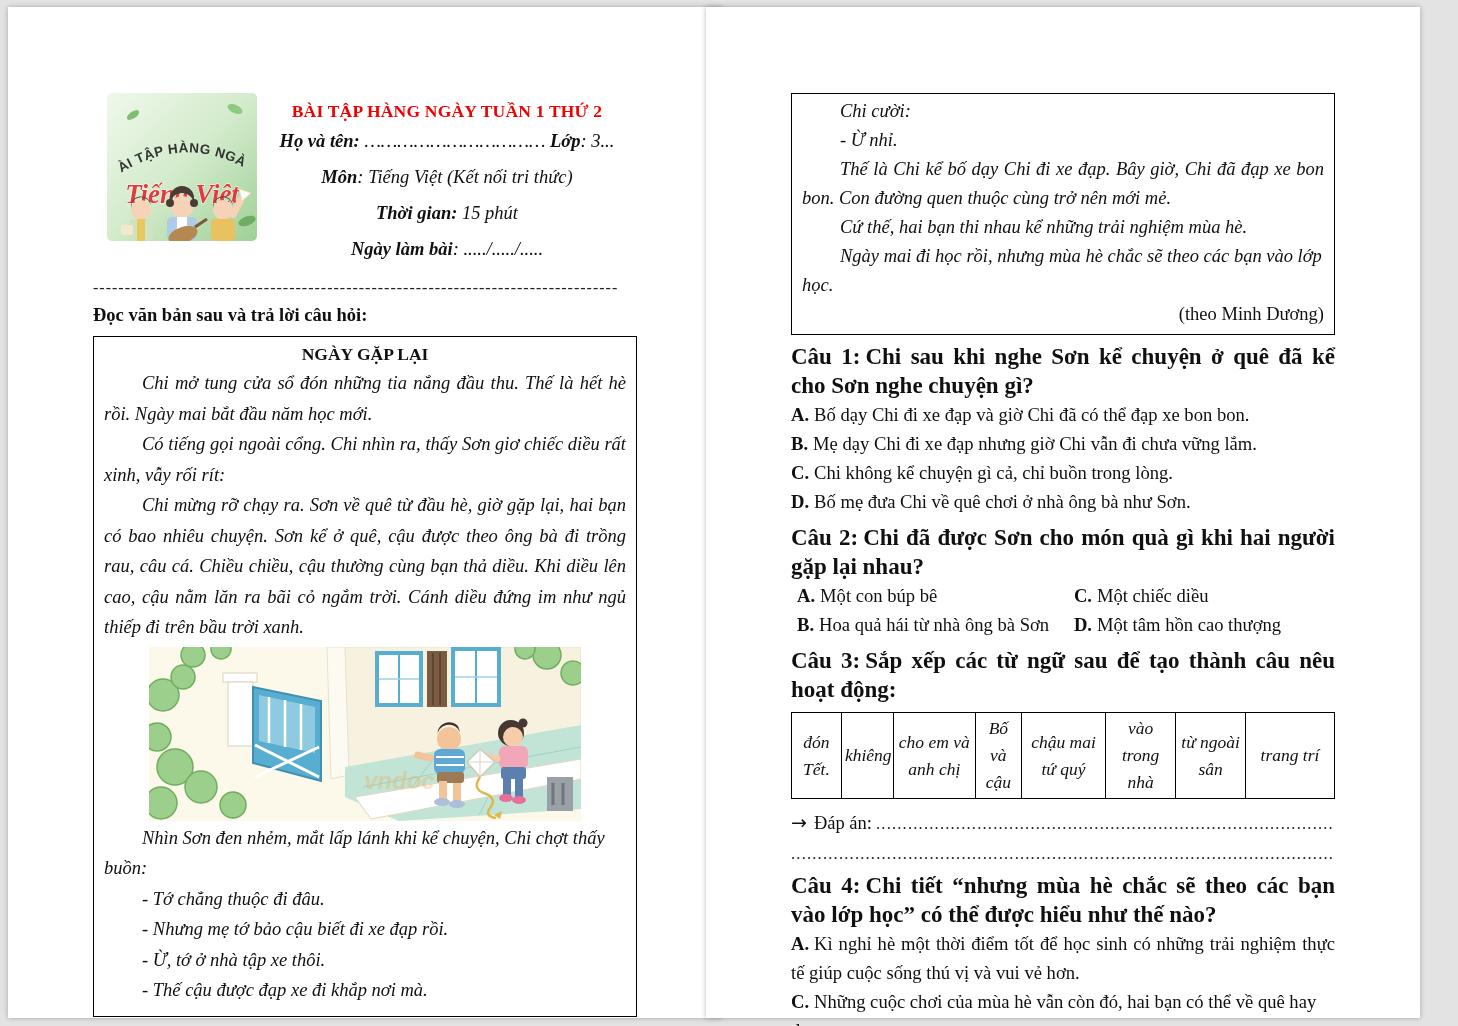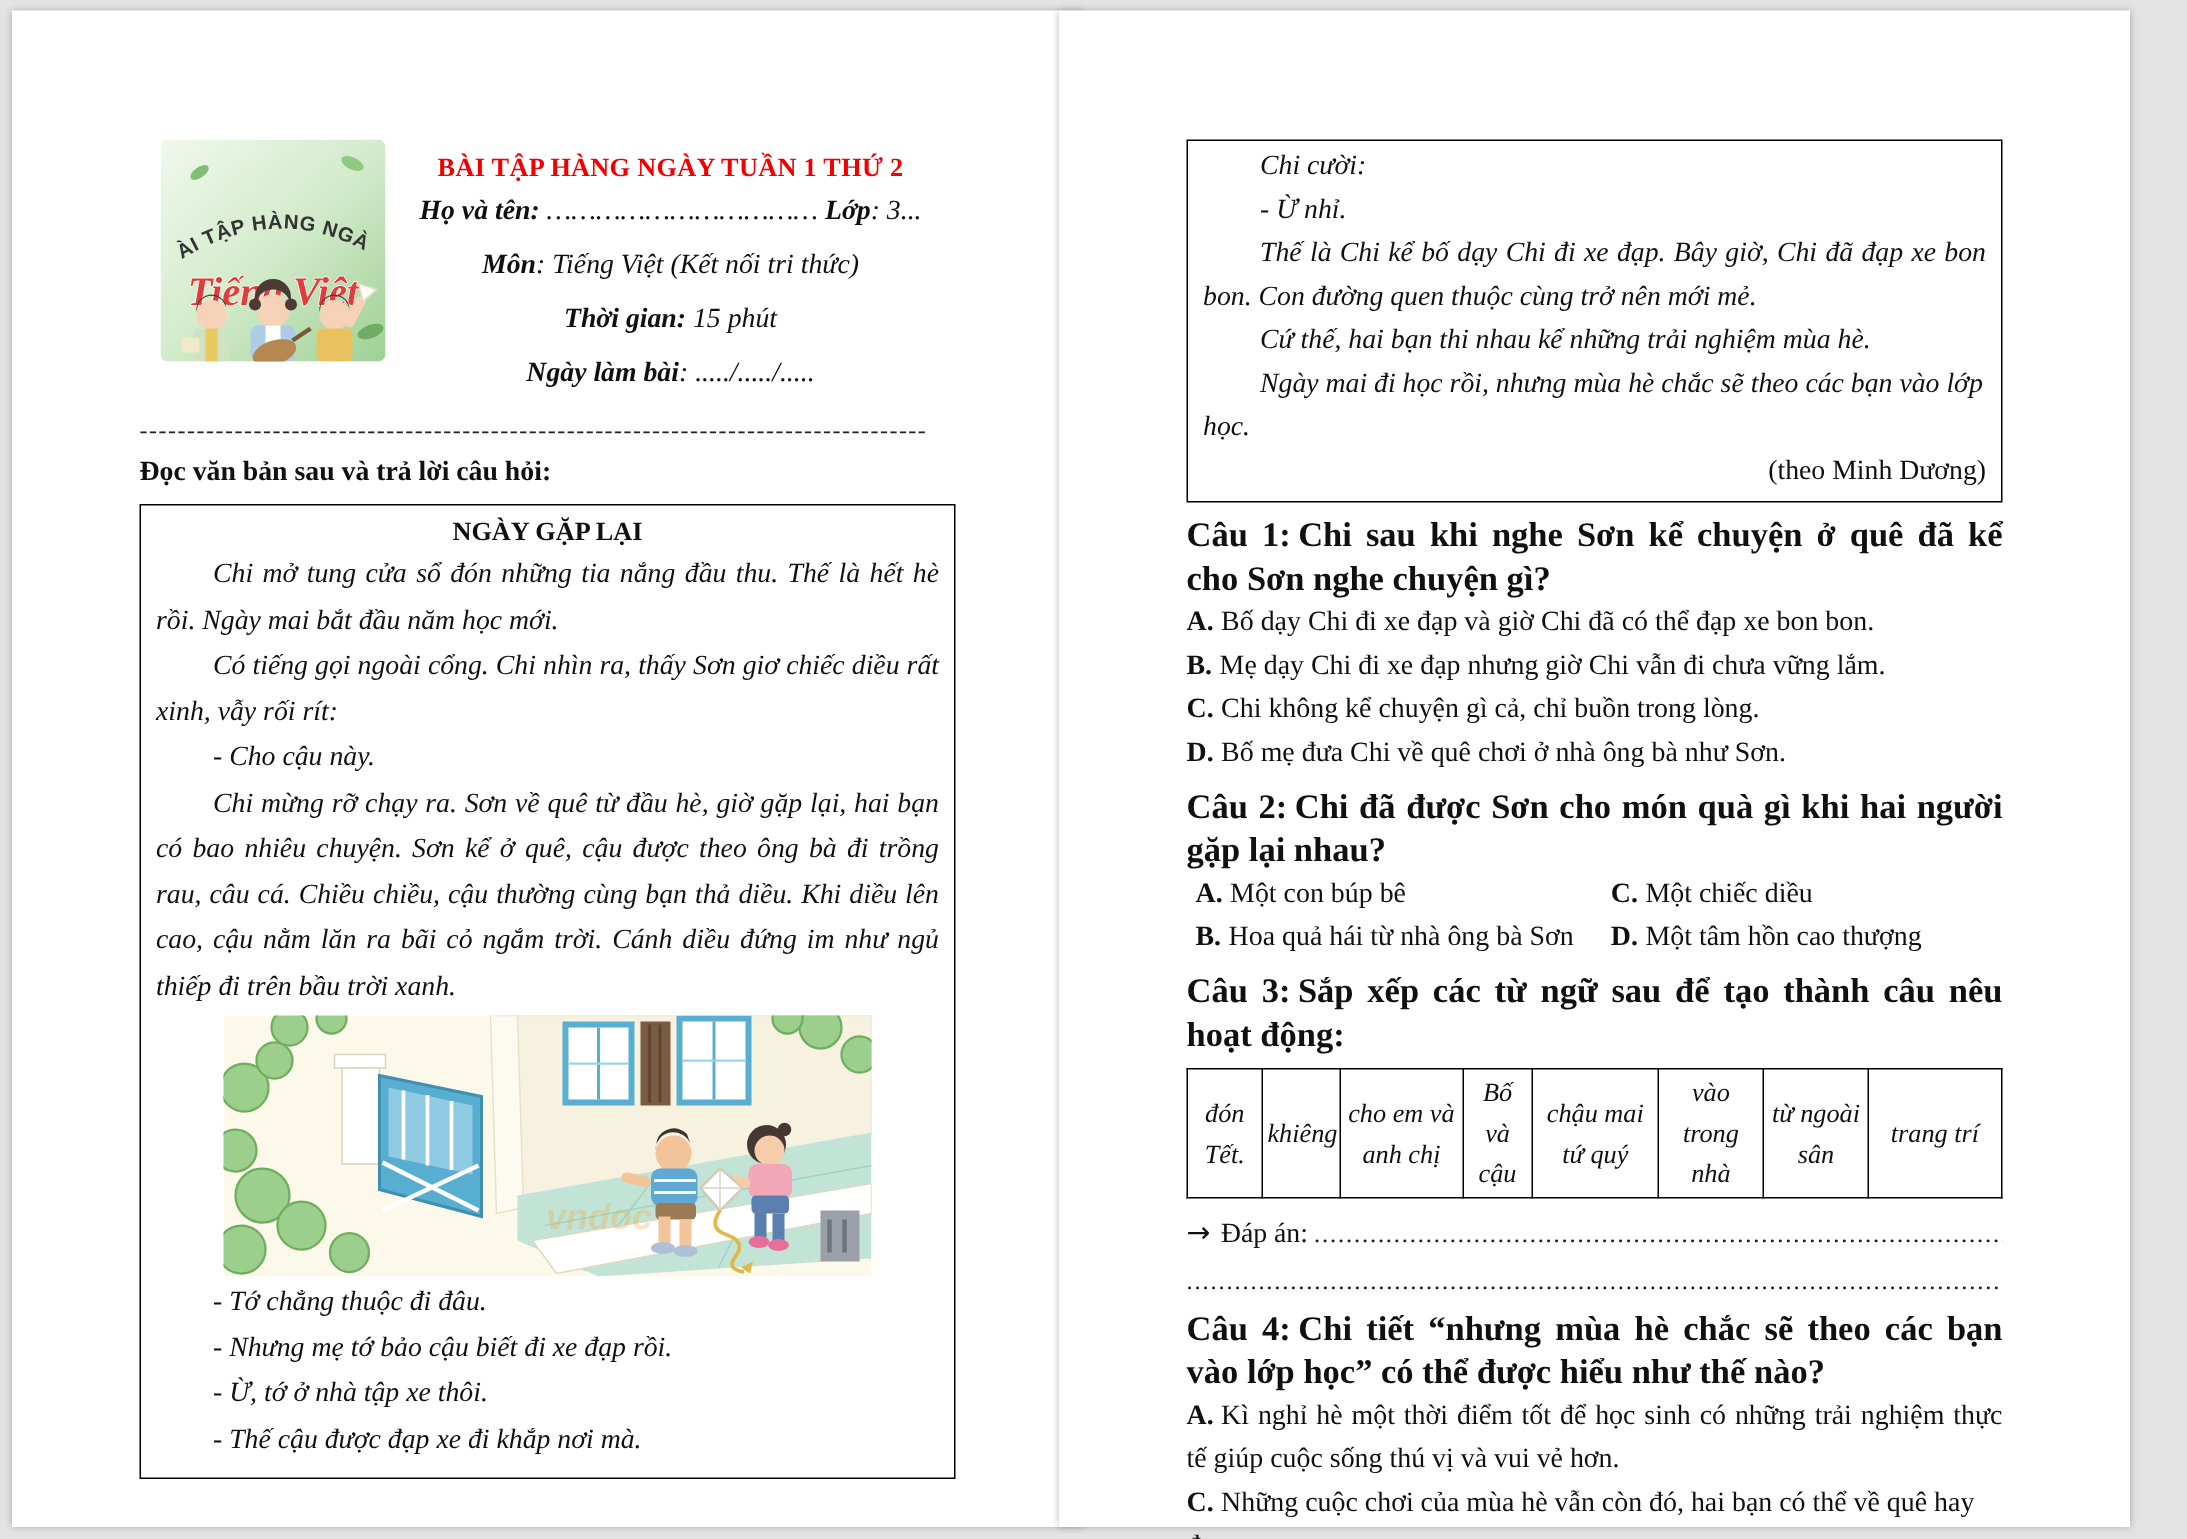--- a/index.html
+++ b/index.html
@@ -145,21 +145,20 @@
       </div>
 
       <div class="divider">-----------------------------------------------------------------------------------------------</div>
 
       <div class="instr">Đọc văn bản sau và trả lời câu hỏi:</div>
 
       <div class="rbox">
         <div class="rtitle">NGÀY GẶP LẠI</div>
         <p class="rp">Chi mở tung cửa sổ đón những tia nắng đầu thu. Thế là hết hè rồi. Ngày mai bắt đầu năm học mới.</p>
         <p class="rp">Có tiếng gọi ngoài cổng. Chi nhìn ra, thấy Sơn giơ chiếc diều rất xinh, vẫy rối rít:</p>
-        <p class="rp noj">- Cho cậu này.</p>
         <p class="rp">Chi mừng rỡ chạy ra. Sơn về quê từ đầu hè, giờ gặp lại, hai bạn có bao nhiêu chuyện. Sơn kể ở quê, cậu được theo ông bà đi trồng rau, câu cá. Chiều chiều, cậu thường cùng bạn thả diều. Khi diều lên cao, cậu nằm lăn ra bãi cỏ ngắm trời. Cánh diều đứng im như ngủ thiếp đi trên bầu trời xanh.</p>
 
         <svg class="illus" viewBox="0 0 432 174">
           <rect width="432" height="174" fill="#fcf8ea"></rect>
 
           <polygon points="190,0 432,0 432,80 190,122" fill="#f7f2df" stroke="#e8e1ca" stroke-width="1"></polygon>
           <polygon points="178,0 196,0 200,128 182,132" fill="#fdfbf1" stroke="#e8e1ca" stroke-width="1"></polygon>
 
           <g>
             <rect x="228" y="6" width="44" height="52" fill="#ffffff" stroke="#58aed0" stroke-width="4"></rect>
@@ -240,20 +239,21 @@
             <ellipse cx="370" cy="153" rx="7" ry="4" fill="#e86f9a"></ellipse>
             <polygon points="331,102 346,115 331,130 318,115" fill="#ffffff" stroke="#cfc9b8" stroke-width="1.5"></polygon>
             <line x1="331" y1="102" x2="331" y2="130" stroke="#d9d4c2" stroke-width="1"></line>
             <line x1="318" y1="115" x2="346" y2="115" stroke="#d9d4c2" stroke-width="1"></line>
             <path d="M331 130 q-8 12 4 16 q14 5 6 15 q-6 8 6 10" fill="none" stroke="#e0b84a" stroke-width="2.5"></path>
             <polygon points="345,168 353,164 351,172" fill="#e0b84a"></polygon>
           </g>
           <text x="215" y="142" font-size="24" font-style="italic" font-weight="bold" font-family="Liberation Sans, sans-serif" fill="#f0a84c" opacity="0.32">vndoc</text>
         </svg>
 
+        <p class="rp noj">Nhìn Sơn đen nhẻm, mắt lấp lánh khi kể chuyện, Chi chợt thấy buồn:</p>
         <p class="rp noj">- Tớ chẳng thuộc đi đâu.</p>
         <p class="rp noj">- Nhưng mẹ tớ bảo cậu biết đi xe đạp rồi.</p>
         <p class="rp noj">- Ừ, tớ ở nhà tập xe thôi.</p>
         <p class="rp noj">- Thế cậu được đạp xe đi khắp nơi mà.</p>
       </div>
 
     </div>
   </div>
 
   <div class="page page-right">

